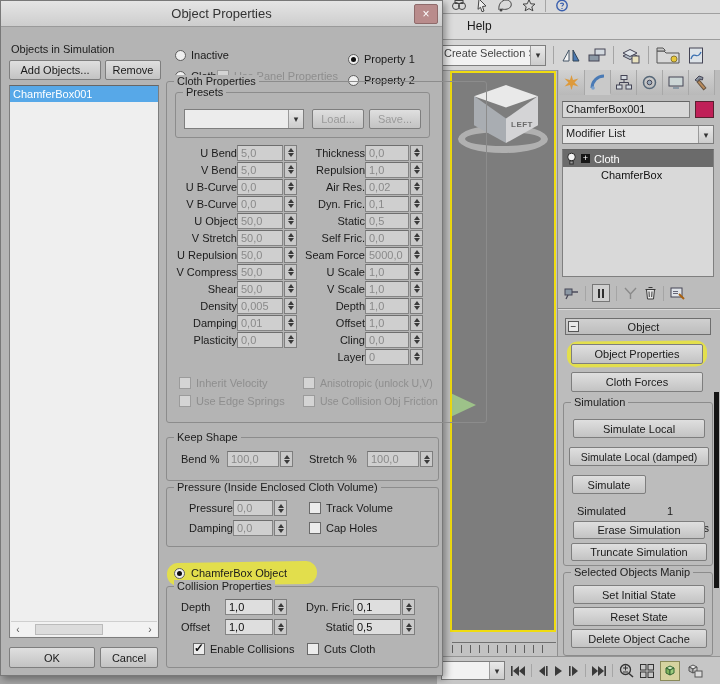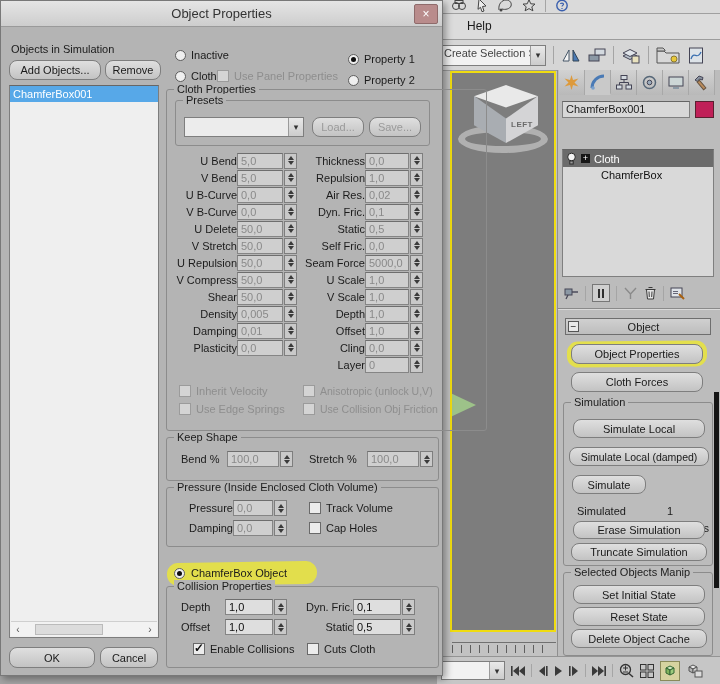--- a/index.html
+++ b/index.html
@@ -1,21 +1,21 @@
 <!DOCTYPE html>
 <html><head>
 <meta charset="utf-8">
 <style>
   html,body{margin:0;padding:0;}
   #root{position:relative;width:720px;height:684px;background:#a3a3a3;
         font-family:"Liberation Sans",sans-serif;font-size:11px;color:#1b1b1b;overflow:hidden;}
   *{box-sizing:border-box;}
   .abs{position:absolute;}
   .btn{display:flex;align-items:center;justify-content:center;background:linear-gradient(#dfdfdf,#c3c3c3);
-       border:1px solid #7e7e7e;border-radius:8px;color:#1a1a1a;white-space:nowrap;overflow:hidden;}
+       border:1px solid #7e7e7e;border-radius:2px;color:#1a1a1a;white-space:nowrap;overflow:hidden;}
   .btn.dis{color:#9a9a9a;}
   .group{position:absolute;border:1px solid #8c8c8c;border-radius:3px;}
   .legend{position:absolute;top:-7px;left:7px;background:#b4b4b4;padding:0 3px;line-height:13px;white-space:nowrap;}
   .legend.lp{background:#bcbcbc;}
   .nfield{background:#cfcfcf;border:1px solid #858585;border-top-color:#6e6e6e;height:16px;line-height:14px;
           padding:0 3px;color:#8a8a8a;overflow:hidden;white-space:nowrap;}
   .nfield.en{color:#0d0d0d;background:#dedede;}
   .spin{width:13px;height:16px;background:#c9c9c9;border:1px solid #7e7e7e;display:flex;flex-direction:column;
         align-items:center;justify-content:center;gap:1px;margin-left:1px;flex:none;}
   .spin i{width:0;height:0;border-left:3px solid transparent;border-right:3px solid transparent;}
@@ -331,20 +331,24 @@
           <svg width="16" height="16">
               <path d="M1,5 L5,1 L9,2.5 L8.3,5 L5.5,4 L3.5,6.5 Z" fill="#8a93a0" stroke="#445"></path>
               <rect x="6" y="5" width="3" height="10" transform="rotate(-40 7.5 10)" fill="#b98a5a" stroke="#654"></rect>
             </svg>
         </span>
       </div>
 
       <div class="namefield">ChamferBox001</div>
       <div class="swatch"></div>
 
+      <span class="combo abs" style="left:4px;top:55px;width:152px;height:19px;background:#e4e4e4;">
+        <span class="txt" style="color:#1a1a1a;">Modifier List</span>
+        <span class="arw"></span>
+      </span>
 
       <div class="stack">
         <div class="stackrow1">
           <span>
             <svg width="11" height="13">
                 <circle cx="5.5" cy="5" r="3.8" fill="#f4f4f4" stroke="#2a2a2a"></circle>
                 <rect x="3.8" y="9" width="3.4" height="3" fill="#9a9a9a" stroke="#2a2a2a"></rect>
               </svg>
           </span>
           <span class="plusbox"></span>
@@ -468,21 +472,21 @@
     </div>
     <div class="hrow abs" style="left:347px;top:52px;gap:5px;">
       <span class="radio sel"></span>
       <span>Property 1</span>
     </div>
     <div class="hrow abs" style="left:347px;top:73px;gap:5px;">
       <span class="radio"></span>
       <span>Property 2</span>
     </div>
 
-    <div class="group" style="left:165px;top:88px;width:321px;height:342px;">
+    <div class="group" style="left:165px;top:80px;width:321px;height:342px;">
       <span class="legend">Cloth Properties</span>
 
       <div class="group" style="left:8px;top:10px;width:255px;height:46px;">
         <span class="legend">Presets</span>
         <span class="combo abs" style="left:8px;top:16px;width:120px;height:20px;background:#ececec;">
           <span class="txt"></span>
           <span class="arw"></span>
         </span>
         <div class="btn dis abs" style="left:136px;top:16px;width:52px;height:20px;">Load...</div>
         <div class="btn dis abs" style="left:193px;top:16px;width:52px;height:20px;">Save...</div>
@@ -517,21 +521,21 @@
           </div>
             <div class="frow">
             <span class="flabel" style="width:66px;">V B-Curve</span>
             <span class="nfield" style="width:46px;">0,0</span>
             <span class="spin">
                 <i class="up"></i>
                 <i class="dn"></i>
               </span>
           </div>
             <div class="frow">
-            <span class="flabel" style="width:66px;">U Delete</span>
+            <span class="flabel" style="width:66px;">U Object</span>
             <span class="nfield" style="width:46px;">50,0</span>
             <span class="spin">
                 <i class="up"></i>
                 <i class="dn"></i>
               </span>
           </div>
             <div class="frow">
             <span class="flabel" style="width:66px;">V Stretch</span>
             <span class="nfield" style="width:46px;">50,0</span>
             <span class="spin">

